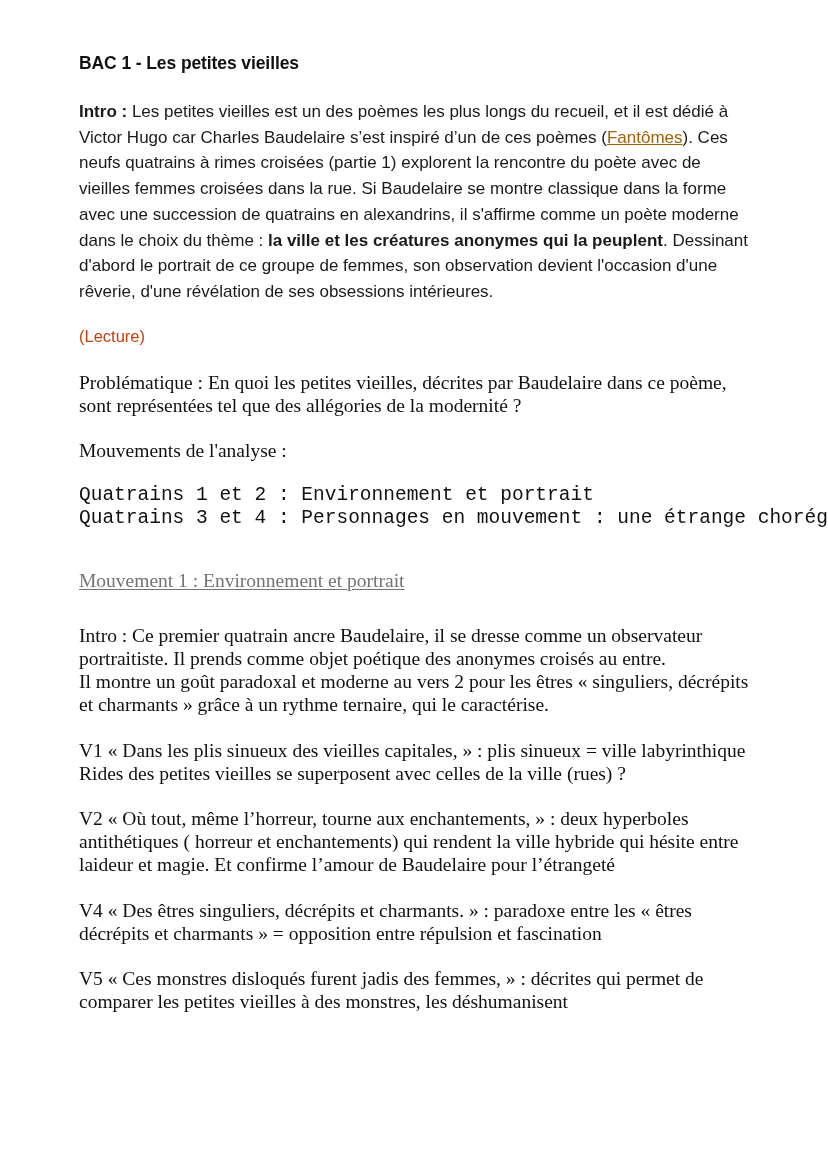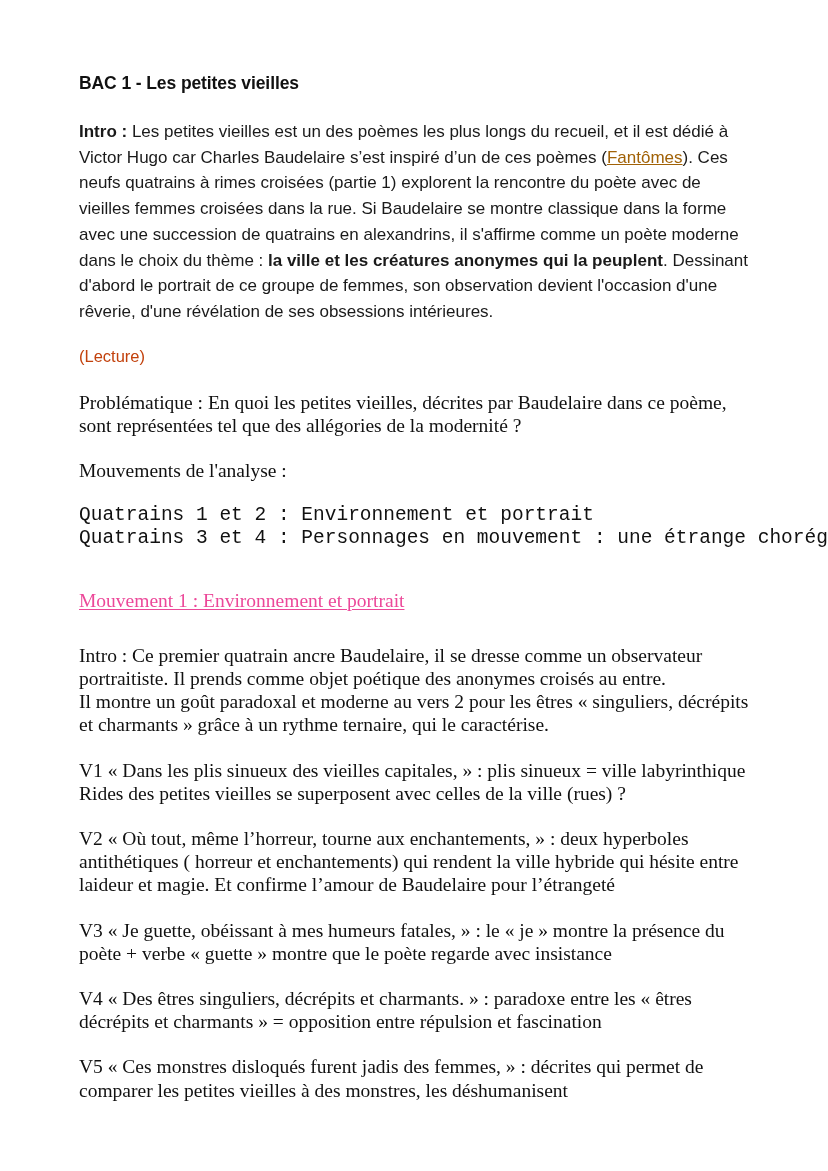--- a/index.html
+++ b/index.html
@@ -17,21 +17,21 @@
     -webkit-font-smoothing: antialiased;
   }
   .page {
     position: absolute;
     top: 0;
     left: 0;
     width: 828px;
     height: 1171px;
     background: #ffffff;
     box-sizing: border-box;
-    padding: 72px 78px 40px 79px;
+    padding: 52px 78px 40px 79px;
   }
 
   
   .doc-title {
     font-family: "Liberation Sans", sans-serif;
     font-weight: bold;
     font-size: 17.5px;
     line-height: 22px;
     letter-spacing: -0.1px;
     margin: 0 0 25px 0;
@@ -81,21 +81,21 @@
     display: block;
     white-space: nowrap;
   }
   .section-heading {
     font-family: "Liberation Serif", "DejaVu Serif", serif;
     font-size: 19.5px;
     line-height: 23.2px;
     text-decoration: underline;
     text-underline-offset: 2px;
     margin: 0 0 28px 0;
-    color: #ec4899;
+    color: #737373;
     display: inline-block;
   }
   .heading-wrap {
     margin: 0 0 0 0;
   }
   .nowrap-line { display: block; }
 </style>
 </head>
 <body>
 
@@ -125,19 +125,18 @@
     <span class="nowrap-line">Il montre un goût paradoxal et moderne au vers 2 pour les êtres « singuliers, décrépits et charmants » grâce à un rythme ternaire, qui le caractérise.</span>
   </p>
 
   <p class="serif-para">
     <span class="nowrap-line">V1 « Dans les plis sinueux des vieilles capitales, » : plis sinueux = ville labyrinthique</span>
     <span class="nowrap-line">Rides des petites vieilles se superposent avec celles de la ville (rues) ?</span>
   </p>
 
   <p class="serif-para">V2 « Où tout, même l’horreur, tourne aux enchantements, » : deux hyperboles antithétiques ( horreur et enchantements) qui rendent la ville hybride qui hésite entre laideur et magie. Et confirme l’amour de Baudelaire pour l’étrangeté</p>
 
-  <p class="serif-para">V3 « Je guette, obéissant à mes humeurs fatales, » : le « je » montre la présence du poète + verbe « guette » montre que le poète regarde avec insistance</p>
 
   <p class="serif-para">V4 « Des êtres singuliers, décrépits et charmants. » : paradoxe entre les « êtres décrépits et charmants » = opposition entre répulsion et fascination</p>
 
   <p class="serif-para">V5 « Ces monstres disloqués furent jadis des femmes, » : décrites qui permet de comparer les petites vieilles à des monstres, les déshumanisent</p>
 
 </div>
 
 </body></html>

